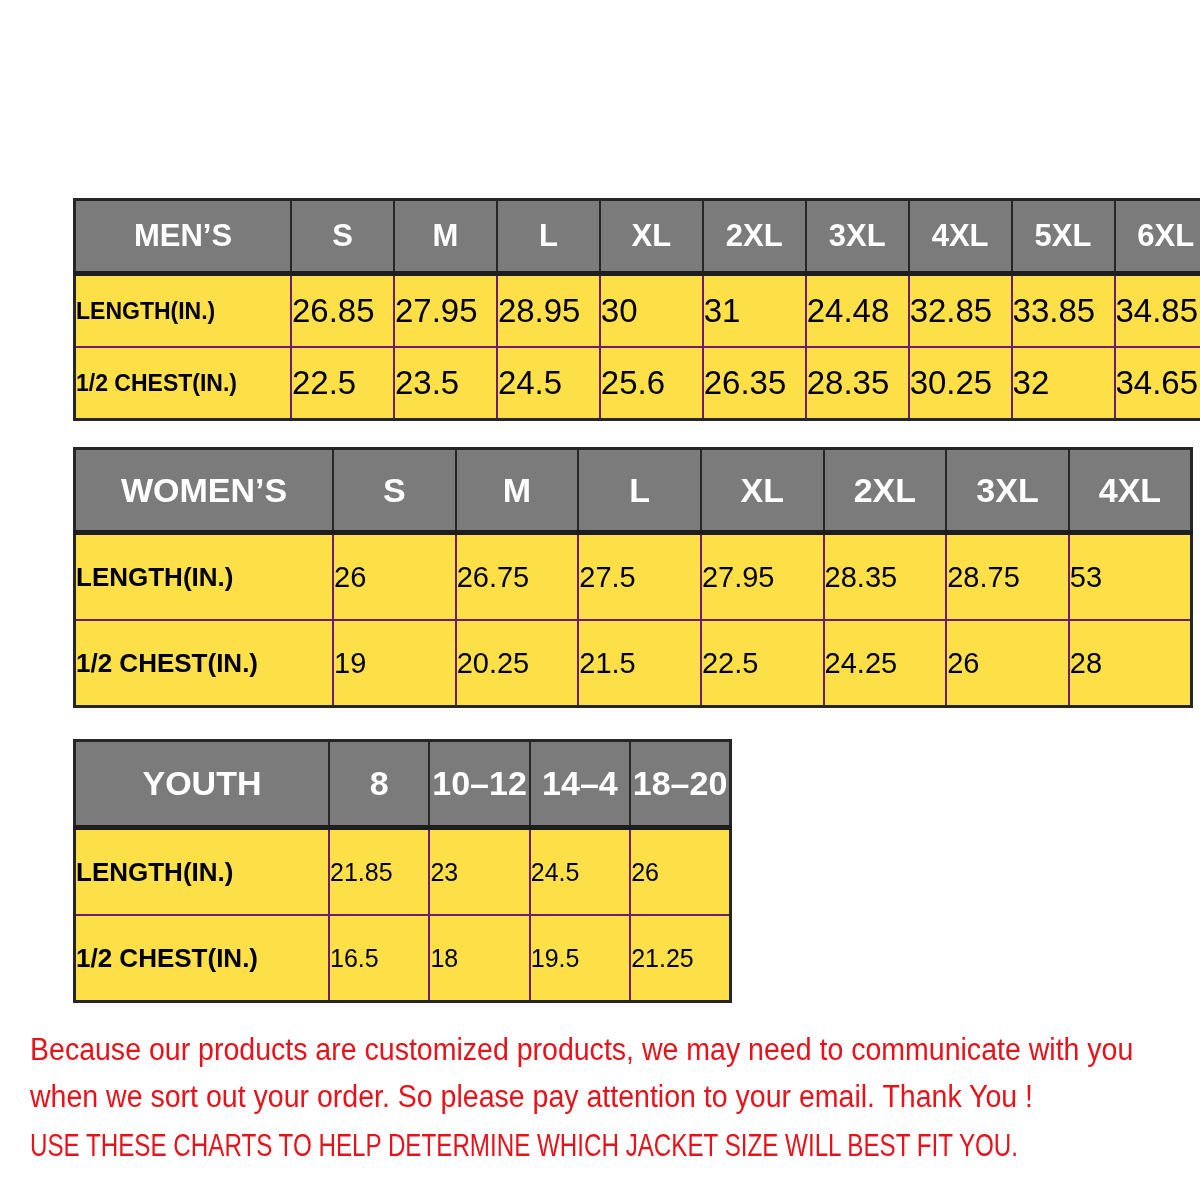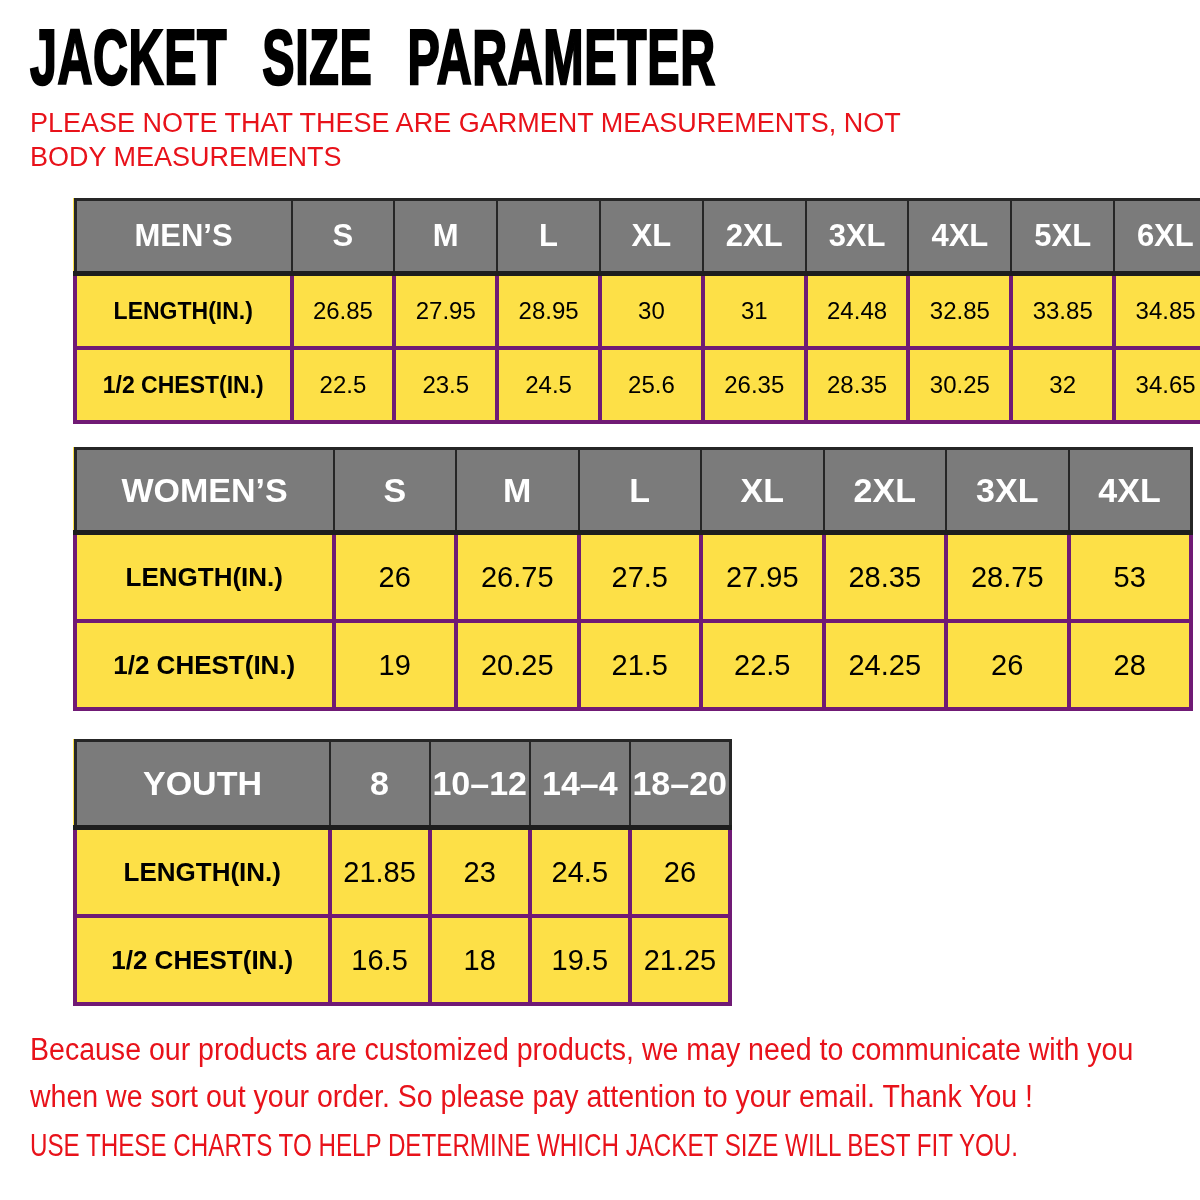--- a/index.html
+++ b/index.html
@@ -29,43 +29,43 @@
   table.tbl{
     position:absolute;border-collapse:collapse;table-layout:fixed;
     background:#fde047;border:3px solid #262626;margin-left:43px;
   }
   table.tbl th{
     background:var(--gray);color:#fff;font-weight:bold;
     border:2px solid #262626;border-bottom:5px solid #1e1e1e;
     text-align:center;vertical-align:middle;padding:0;
   }
   table.tbl td{
-    border:4px solid #701a75;text-align:center;vertical-align:middle;
+    border:2px solid #701a75;text-align:left;vertical-align:middle;
     padding:0;font-weight:400;
   }
   table.tbl td.rowlabel{font-weight:bold;}
 
   
   .tbl-mens{left:30px;top:198px;width:1146px;}
   .tbl-mens th{height:70px;font-size:31px;}
-  .tbl-mens td{height:70px;font-size:24px;}
+  .tbl-mens td{height:70px;font-size:33px;}
   .tbl-mens th:first-child{width:214px;}
   .tbl-mens td.rowlabel{font-size:23px;}
 
   
   .tbl-womens{left:30px;top:447px;width:1120px;}
   .tbl-womens th{height:80px;font-size:34px;}
   .tbl-womens td{height:84px;font-size:29px;}
   .tbl-womens th:first-child{width:256px;}
   .tbl-womens td.rowlabel{font-size:26px;}
 
   
   .tbl-youth{left:30px;top:739px;width:659px;}
   .tbl-youth th{height:83px;font-size:34px;}
-  .tbl-youth td{height:84px;font-size:29px;}
+  .tbl-youth td{height:84px;font-size:25px;}
   .tbl-youth th:first-child{width:252px;}
   .tbl-youth td.rowlabel{font-size:26px;}
 
   
   .footer-para{
     position:absolute;left:30px;top:1026px;margin:0;width:1250px;
     color:var(--red);font-size:31px;line-height:47px;font-weight:400;
     transform:scaleX(0.92);transform-origin:left top;
   }
   .footer-use{
@@ -75,23 +75,21 @@
   .footer-use-inner{
     display:inline-block;transform:scaleX(0.78);transform-origin:left top;
     white-space:nowrap;
   }
 </style>
 </head>
 <body>
 
 <div class="page">
 
-  <h1 class="title"><span class="title-inner">JACKET SIZE PARAMETER</span></h1>
-
-  <p class="note">PLEASE NOTE THAT THESE ARE GARMENT MEASUREMENTS, NOT BODY MEASUREMENTS</p>
+
 
   <table class="tbl tbl-mens">
     <thead>
         <tr>
           <th>MEN’S</th>
           <th>S</th>
           <th>M</th>
           <th>L</th>
           <th>XL</th>
           <th>2XL</th>

